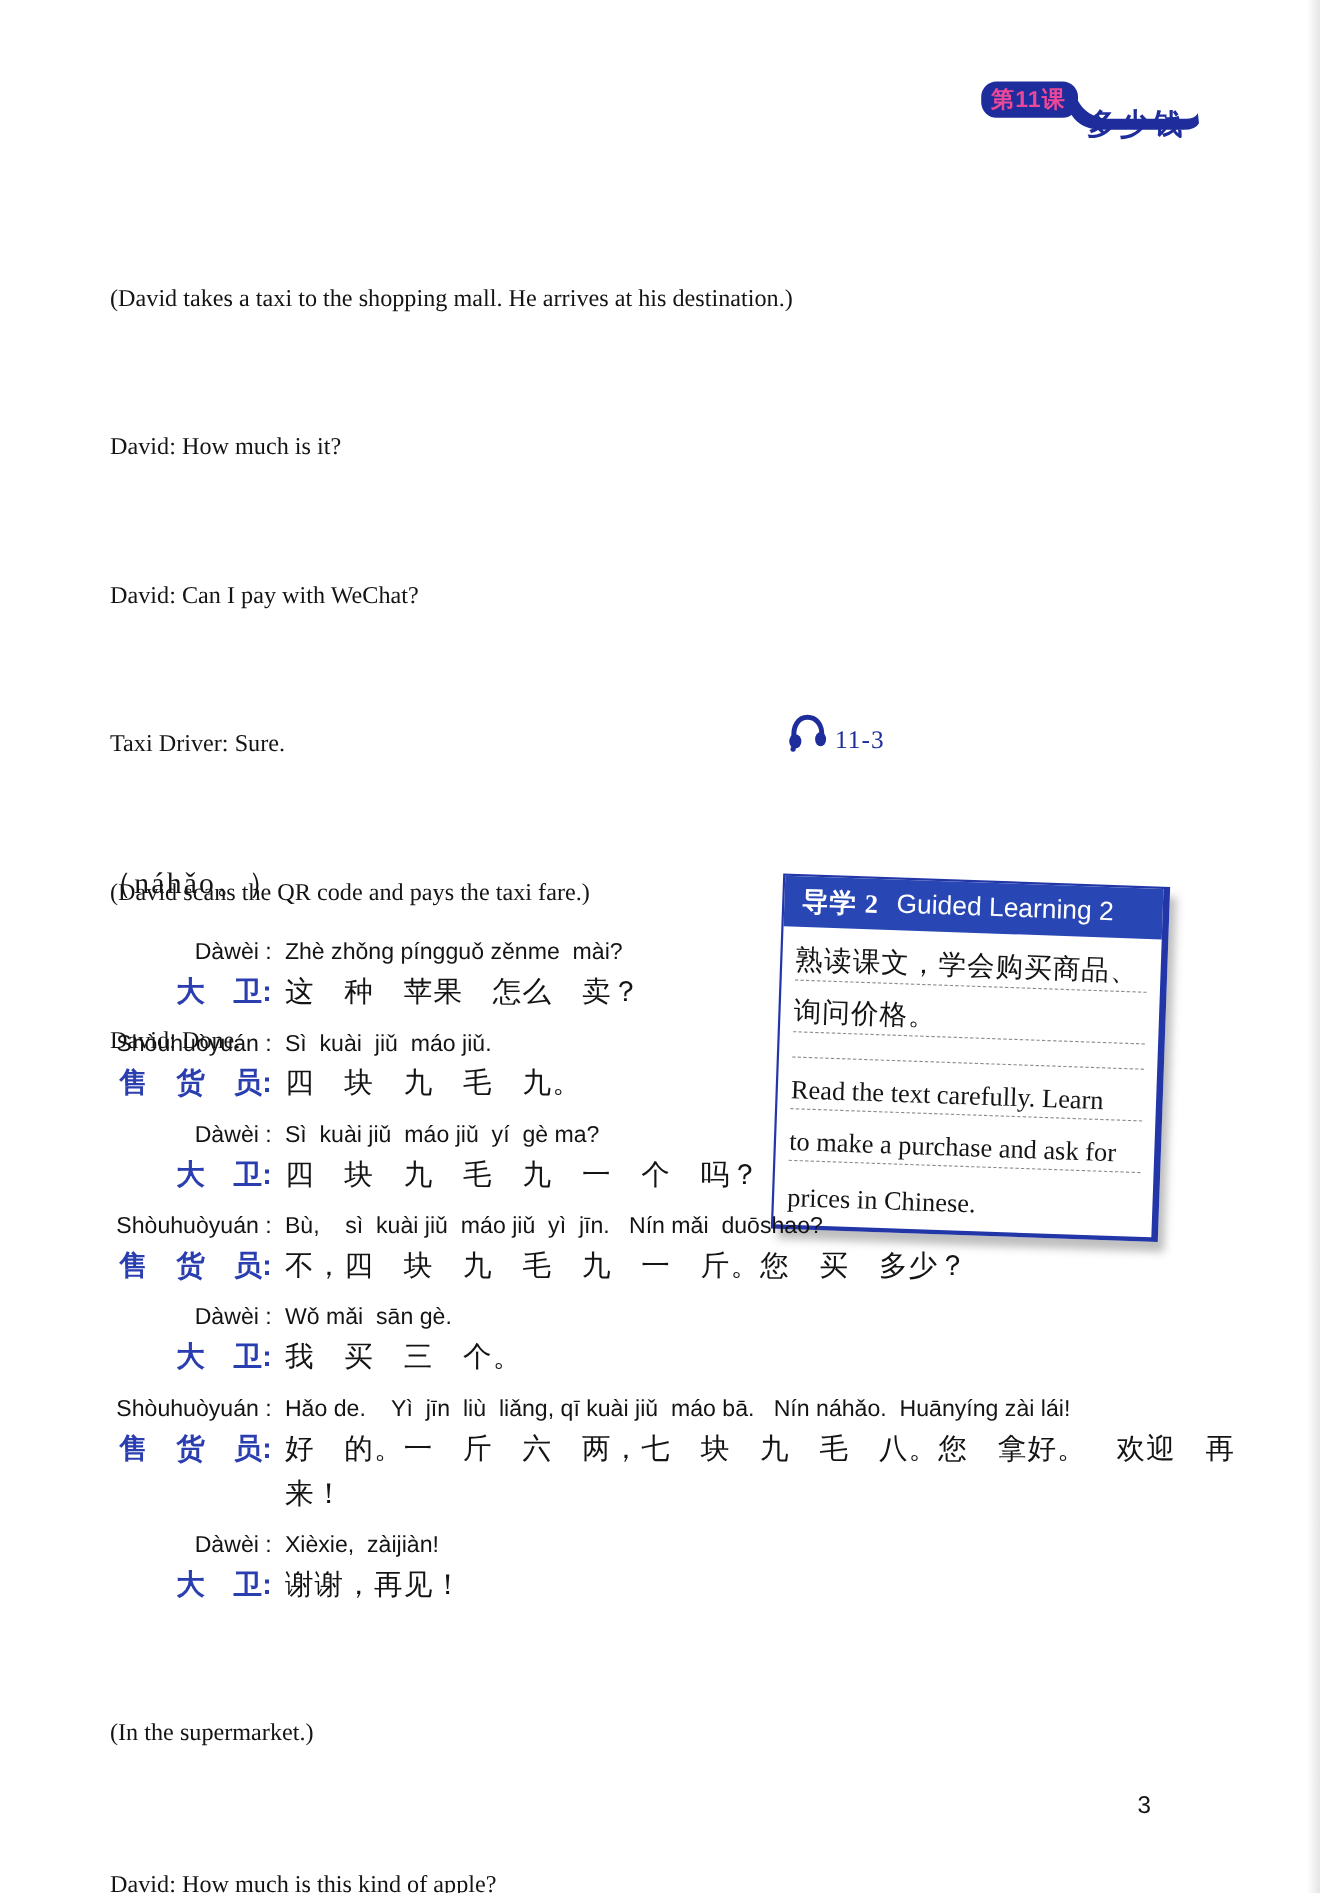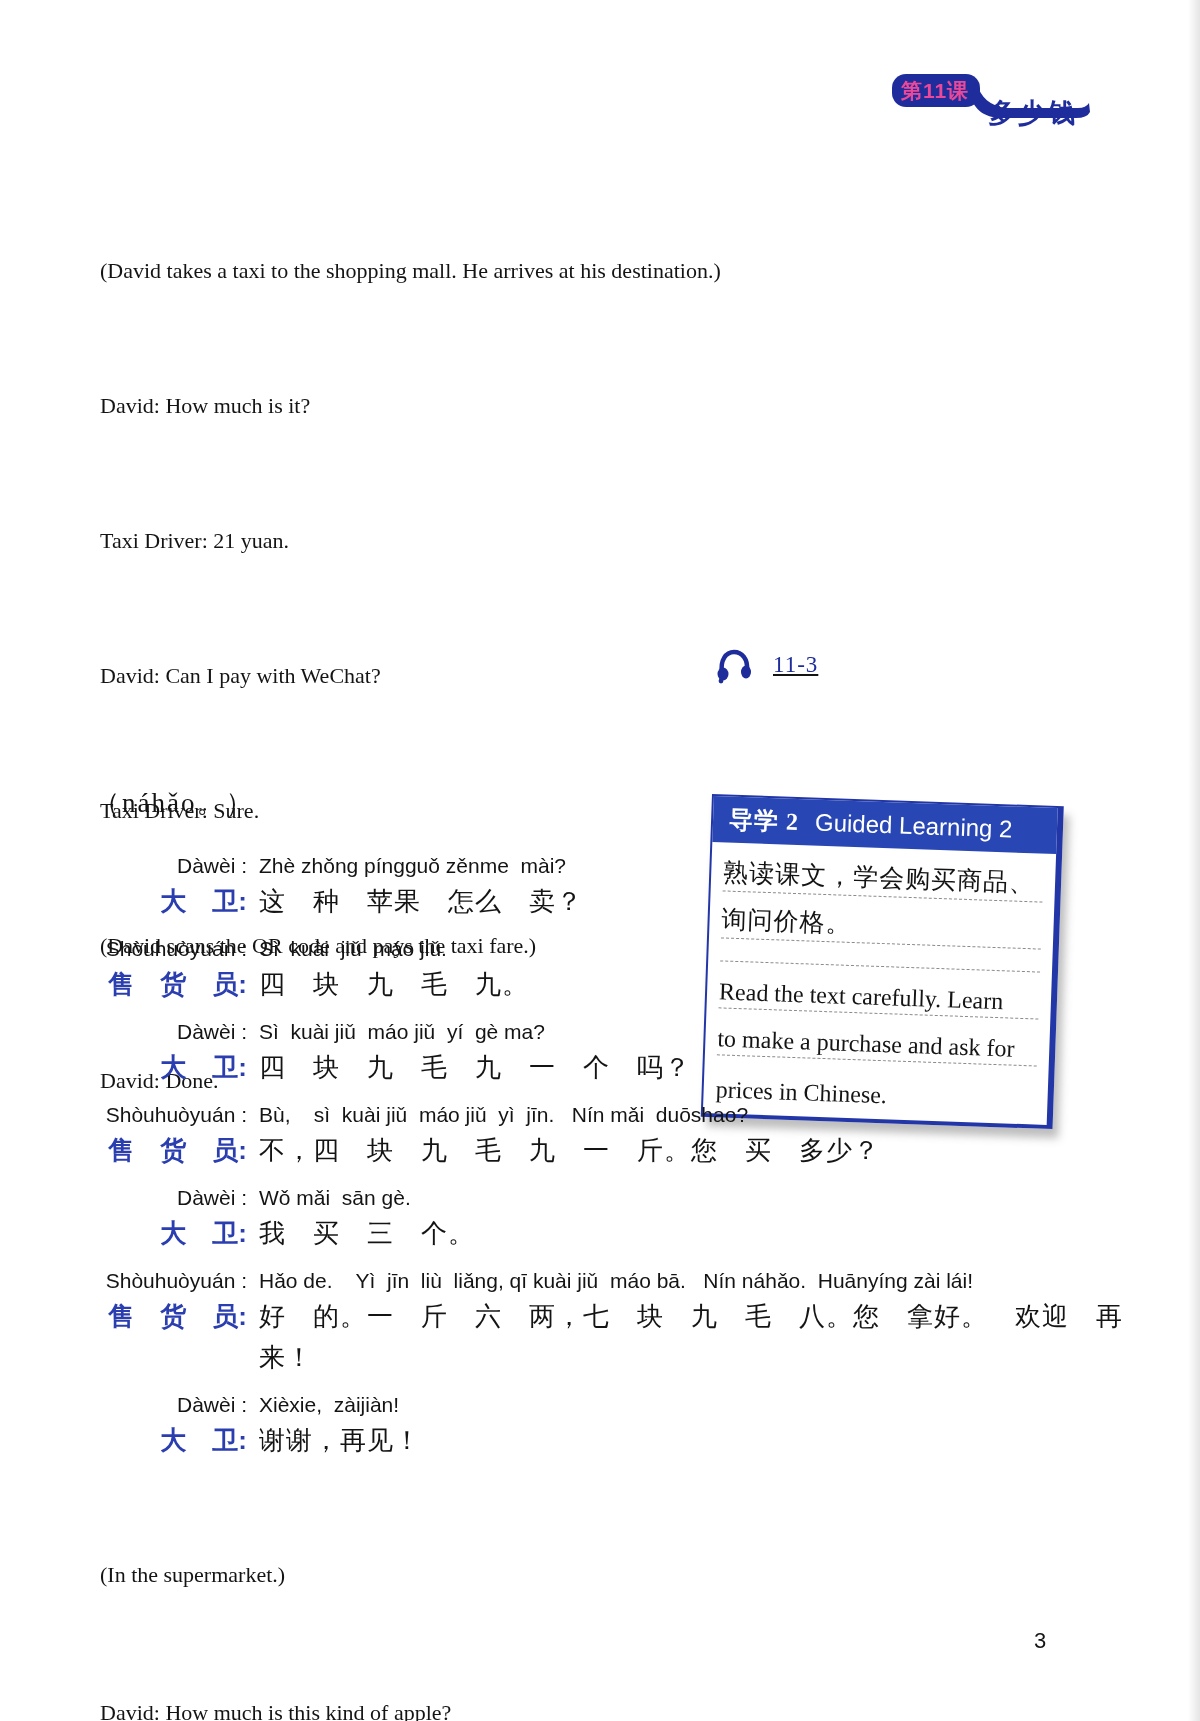--- a/index.html
+++ b/index.html
@@ -22,21 +22,21 @@
   .eng-bottom{position:absolute;left:100px;top:1460px;font-size:22px;line-height:46px;white-space:pre-wrap;}
   .eng-line{white-space:pre-wrap;}
 
   
   .banner{position:absolute;left:452px;top:600px;width:266px;height:124px;}
   .banner svg{position:absolute;left:0;top:0;}
   .banner .t-zh{position:absolute;left:0;top:14px;width:258px;text-align:center;color:#ffffff;
         font-family:"Liberation Sans",sans-serif;font-weight:bold;font-size:31px;letter-spacing:3px;}
   .banner .t-en{position:absolute;left:0;top:56px;width:258px;text-align:center;color:#ffffff;
         font-family:"Liberation Sans",sans-serif;font-weight:bold;font-size:26px;}
-  .audio{position:absolute;left:714px;top:646px;display:flex;align-items:flex-start;gap:21px;text-decoration:underline;}
+  .audio{position:absolute;left:714px;top:646px;display:flex;align-items:flex-end;gap:7px;}
   .audio .num{color:#1e2d9b;font-size:23px;font-family:"Liberation Serif",serif;letter-spacing:1px;padding-top:6px;}
 
   
   .scene{position:absolute;left:93px;top:785px;font-size:27px;letter-spacing:2px;}
 
   
   .guided{position:absolute;left:712px;top:794px;width:344px;transform:rotate(2deg);
         transform-origin:top left;background:#ffffff;border:2px solid #2336a8;
         border-right-width:6px;border-bottom-width:4px;
         box-shadow:6px 9px 8px rgba(110,110,110,.45);}
@@ -75,21 +75,20 @@
       <rect x="12" y="14" width="88" height="33" rx="14" fill="#1e2d9b"></rect>
       <path d="M 96,22 C 101,38 110,46 126,48 L 198,48 Q 206,48 209,43 L 210,52 Q 207,58 196,58 L 122,58 C 104,58 95,49 91,38 Z" fill="#1e2d9b"></path>
     </svg>
     <div class="badge-label">第11课</div>
     <div class="lesson-title">多少钱</div>
   </div>
 
   <div class="eng-top">
     <div class="eng-line">(David takes a taxi to the shopping mall. He arrives at his destination.)</div>
     <div class="eng-line">David: How much is it?</div>
-    <div class="eng-line">Taxi Driver: 21 yuan.</div>
     <div class="eng-line">David: Can I pay with WeChat?</div>
     <div class="eng-line">Taxi Driver: Sure.</div>
     <div class="eng-line">(David scans the QR code and pays the taxi fare.)</div>
     <div class="eng-line">David: Done.</div>
   </div>
 
 
   <div class="audio">
     <svg width="38" height="40" viewBox="0 0 38 40">
       <path d="M 8,27 C 6,14 12,6 20,6 C 28,6 34,13 33,24" fill="none" stroke="#1e2d9b" stroke-width="4.5" stroke-linecap="round"></path>

